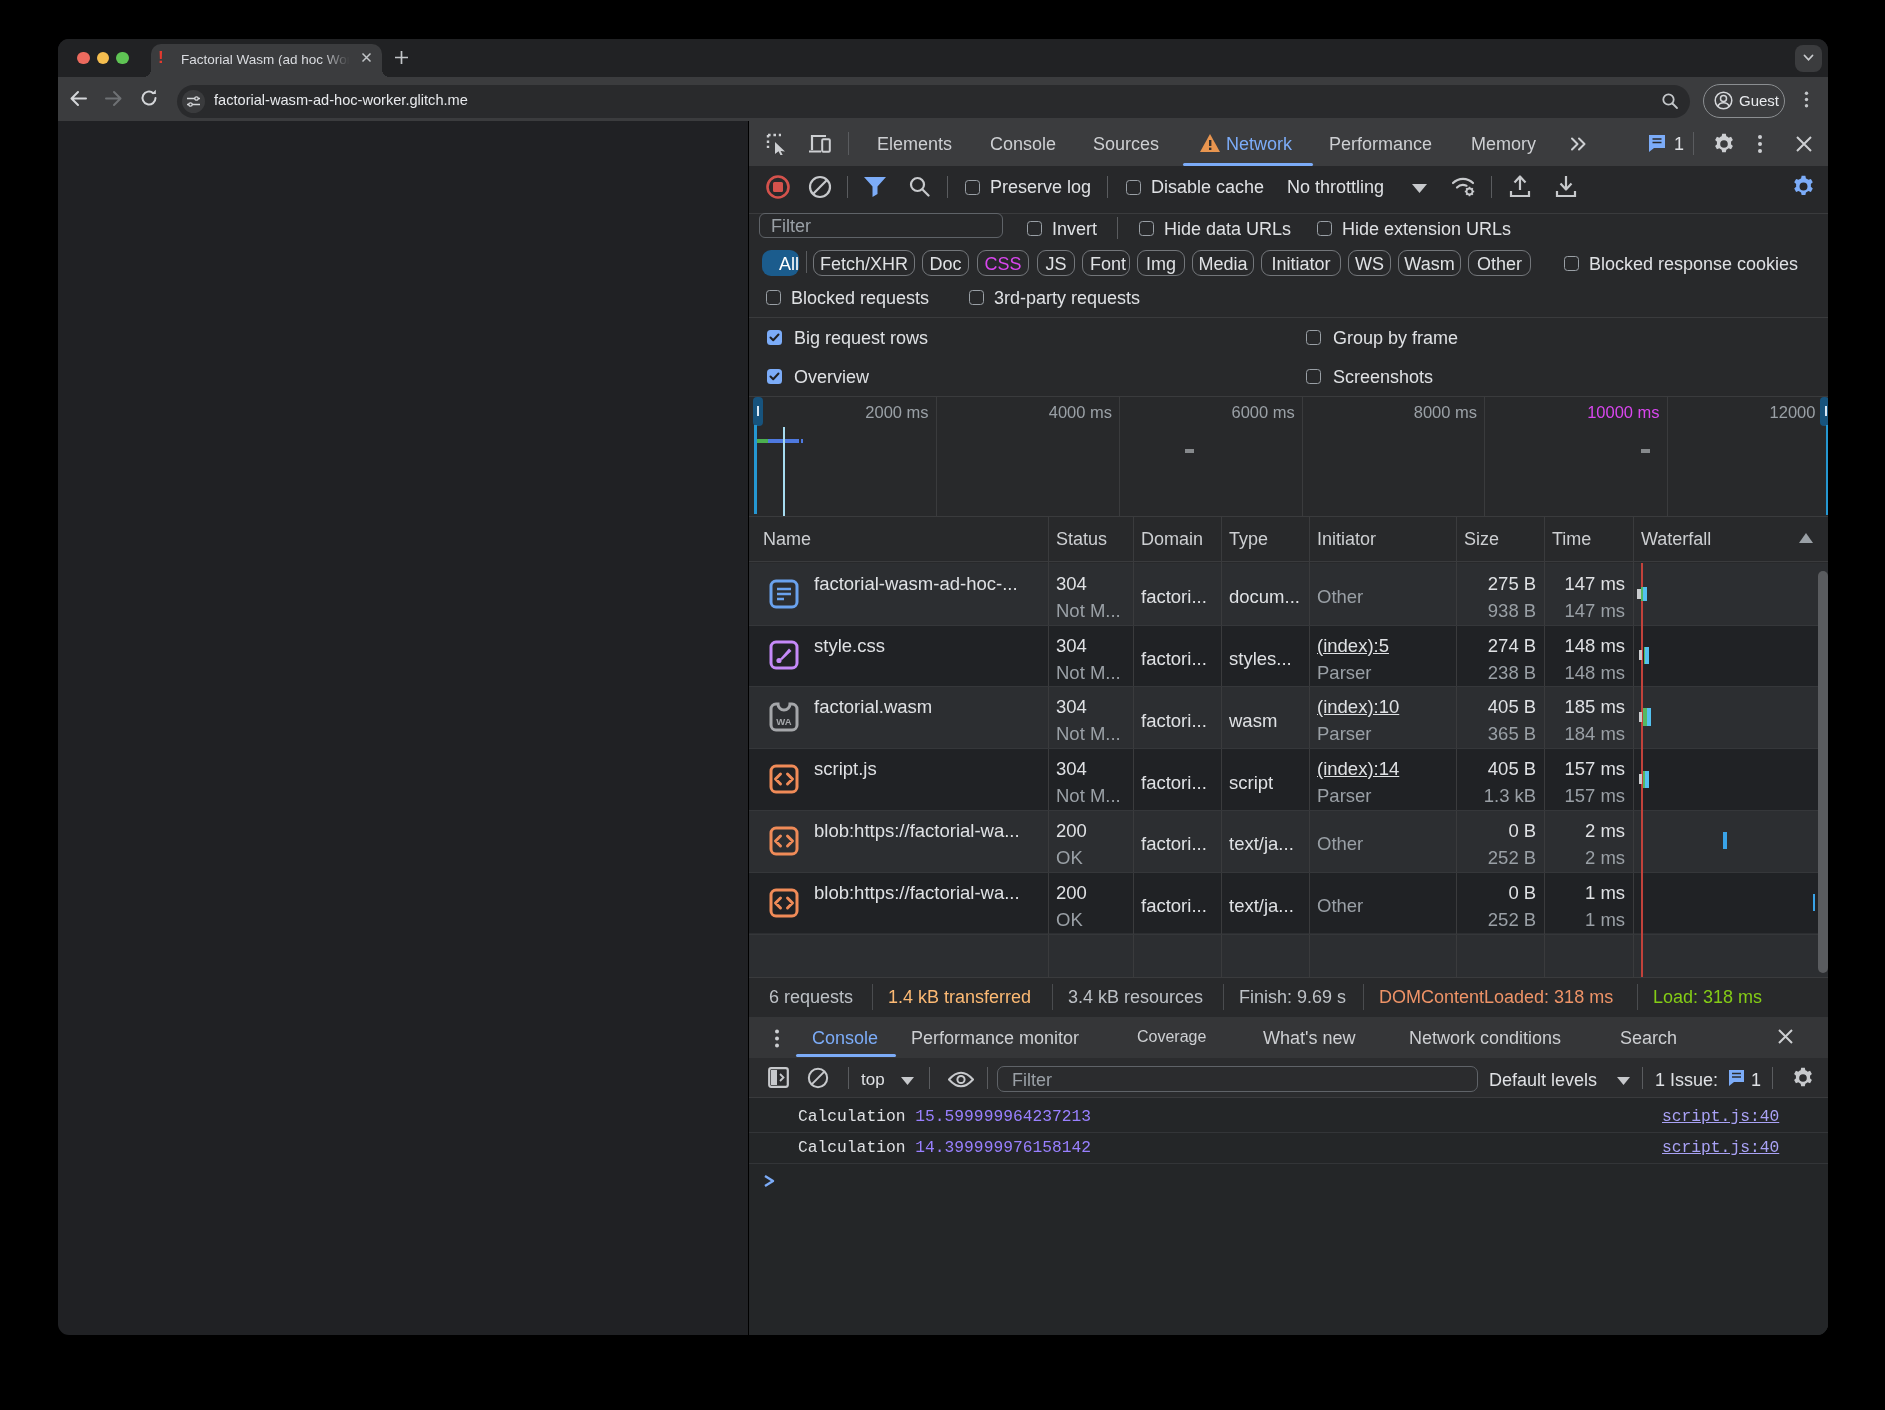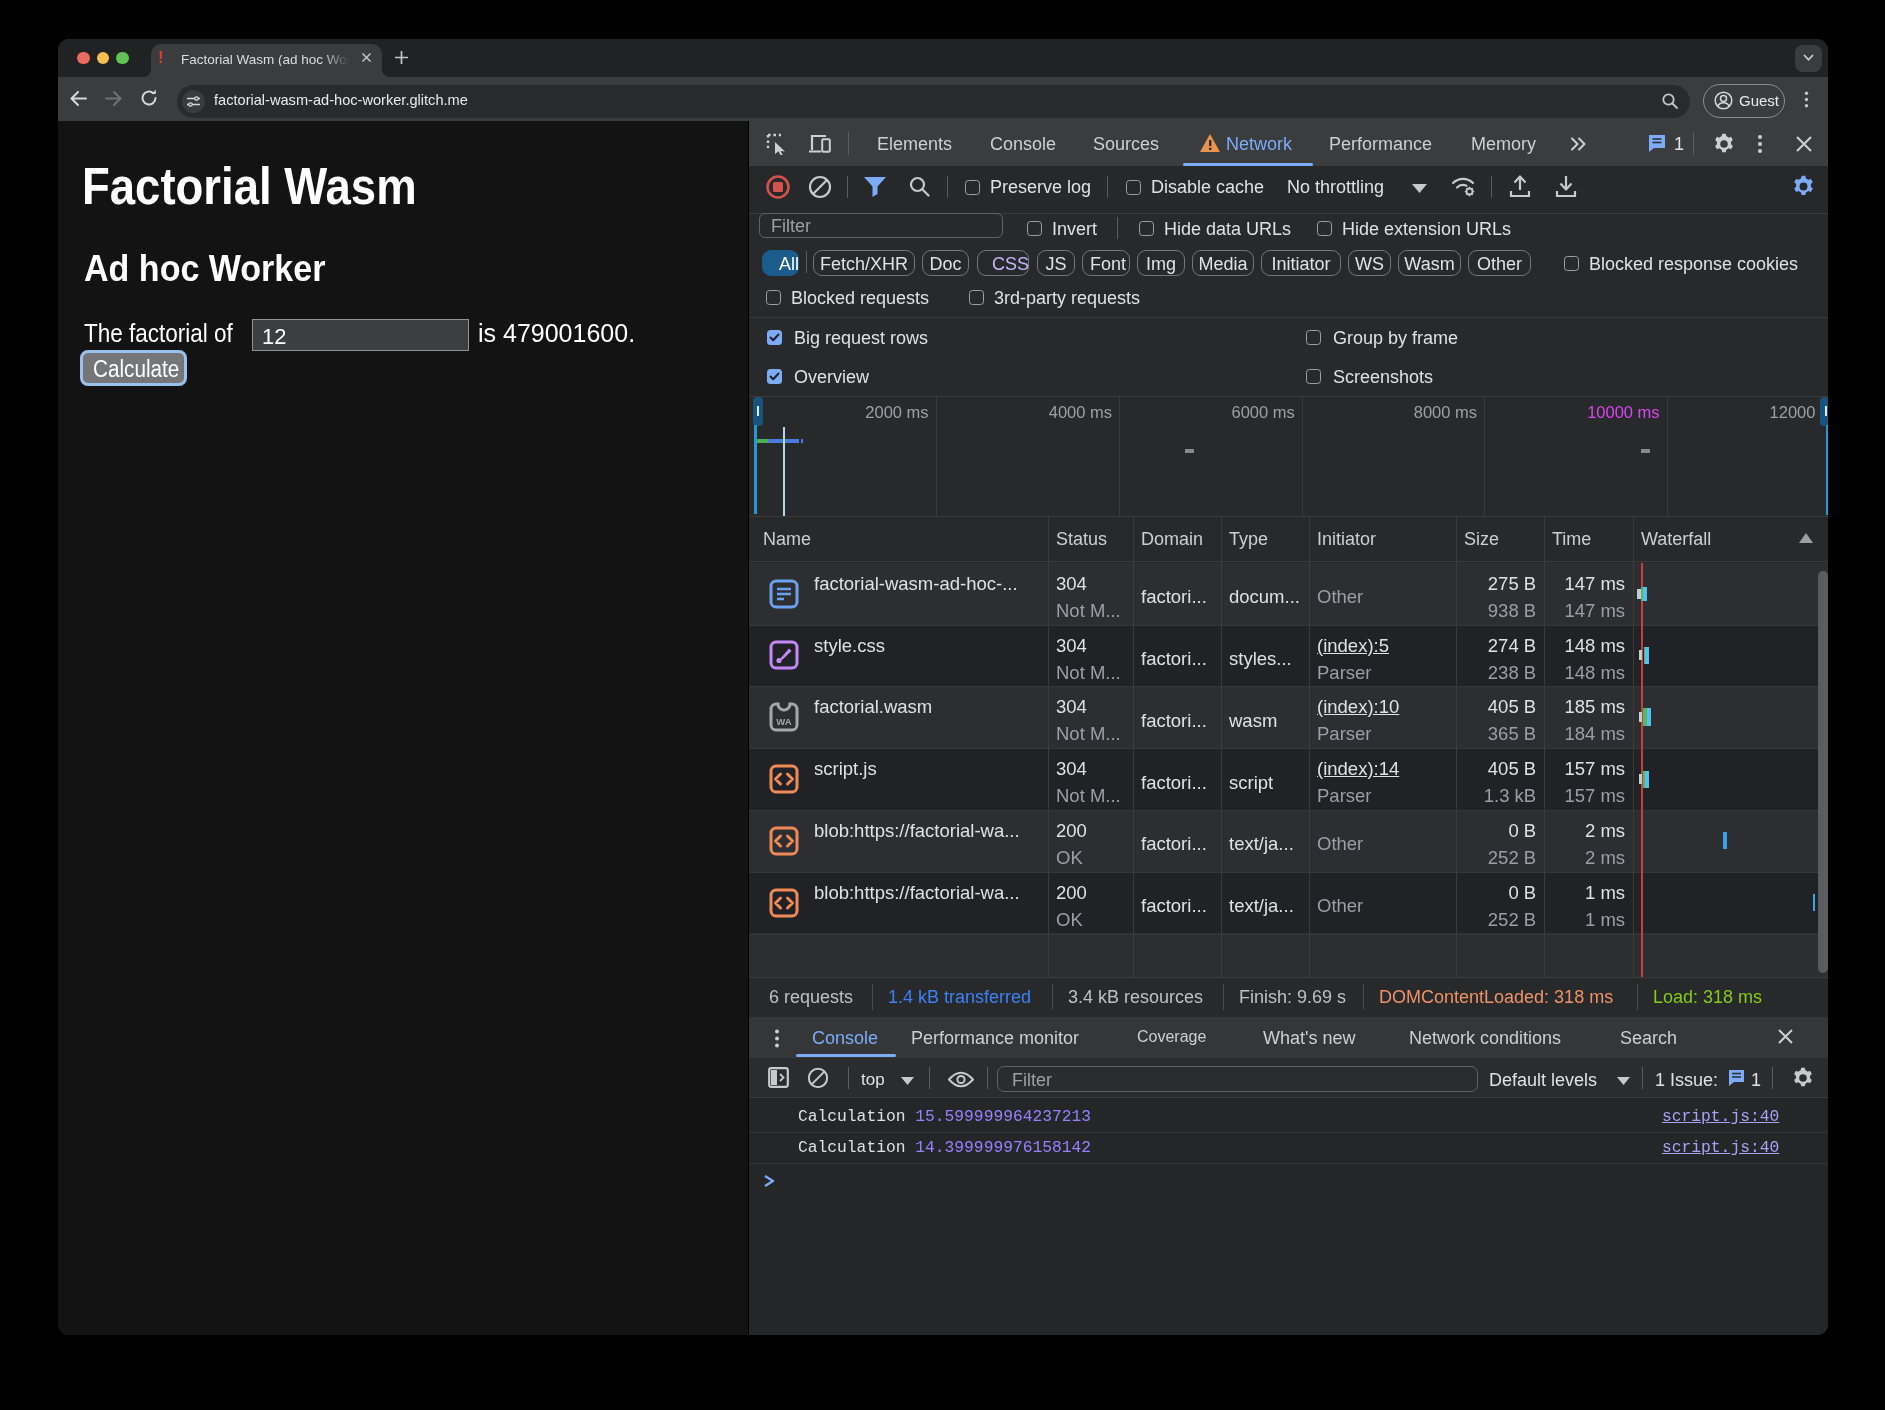--- a/index.html
+++ b/index.html
@@ -63,30 +63,20 @@
         <circle cx="9.5" cy="7.4" r="3" stroke="#D4D6D9" stroke-width="1.5" fill="none"></circle>
         <path d="M3.6 15.5 a6.5 6.5 0 0 1 11.8 0" stroke="#D4D6D9" stroke-width="1.5" fill="none"></path>
       </svg>
 <div class="a txt" style="left:1681px;top:15.5px;font-size:15px;color:#E8EAED">Guest</div>
 <svg class="a" style="left:1746px;top:14px" width="5" height="17" viewBox="0 0 5 17">
         <circle cx="2.5" cy="2.2" r="1.7" fill="#C3C6C9"></circle>
         <circle cx="2.5" cy="8.5" r="1.7" fill="#C3C6C9"></circle>
         <circle cx="2.5" cy="14.8" r="1.7" fill="#C3C6C9"></circle>
       </svg>
 </div>
-<div class="page">
-<div class="a txt" style="left:24px;top:39px;font-size:52px;font-weight:700;color:#FFF;transform:scaleX(0.875);transform-origin:0 0">Factorial Wasm</div>
-<div class="a txt" style="left:26px;top:129px;font-size:37px;font-weight:700;color:#FFF;transform:scaleX(0.92);transform-origin:0 0">Ad hoc Worker</div>
-<div class="a txt" style="left:26px;top:200px;font-size:25px;color:#FFF;transform:scaleX(0.9);transform-origin:0 0">The factorial of</div>
-<div class="a" style="left:194px;top:198px;width:217px;height:32px;background:#3D3E40;border:1.5px solid #909396"></div>
-<div class="a txt" style="left:204px;top:205px;font-size:22px;color:#FFF">12</div>
-<div class="a txt" style="left:420px;top:200px;font-size:25px;color:#FFF">is 479001600.</div>
-<div class="a" style="left:22px;top:229px;width:107px;height:36px;border-radius:8px;border:3.5px solid #99C3EE;background:#757678"></div>
-<div class="a txt" style="left:35px;top:237px;font-size:23px;color:#FFF;transform:scaleX(0.9);transform-origin:0 0">Calculate</div>
-</div>
 <div class="dt">
 <div class="a" style="left:0;top:0;width:1080px;height:45px;background:#3B3C3E"></div>
 <svg class="a" style="left:17px;top:12px" width="22" height="22" viewBox="0 0 22 22">
         <path d="M2 2 H15 M2 2 V15" stroke="#CDCFD2" stroke-width="2.4" stroke-dasharray="2.6 2.8"></path>
         <path d="M9 9 L19 18.5 L14.6 17.9 L16.7 21.9 L14.4 22 L12.6 18.2 L9 21 Z" fill="#CDCFD2"></path>
       </svg>
 <svg class="a" style="left:60px;top:13px" width="24" height="20" viewBox="0 0 24 20">
         <path d="M3 16 V2 H17" stroke="#CDCFD2" stroke-width="2.2" fill="none"></path>
         <path d="M0 17.5 H12" stroke="#CDCFD2" stroke-width="2.2"></path>
         <rect x="13.2" y="5.2" width="7.6" height="12.6" rx="1" stroke="#CDCFD2" stroke-width="2" fill="none"></rect>
@@ -180,21 +170,21 @@
 <div class="a" style="left:568px;top:100px;width:15px;height:15px;border-radius:3.5px;border:1.5px solid #9AA0A6"></div>
 <div class="a txt" style="left:593px;top:99px;font-size:18px;color:#DFE1E4;font-weight:400;">Hide extension URLs</div>
 <div class="a" style="left:0;top:128px;width:1080px;height:34px;background:#28292B"></div>
 <div class="a" style="left:13px;top:129px;width:37px;height:26px;border-radius:9px;background:#1B5C8D"></div>
 <div class="a txt" style="left:13px;top:133.5px;width:37px;text-align:right;font-size:18px;font-weight:500;color:#FFF">All</div>
 <div class="a" style="left:64px;top:129px;width:102px;height:26px;border-radius:9px;border:1px solid #73767A"></div>
 <div class="a txt" style="left:64px;top:133.5px;width:102px;text-align:center;font-size:18px;font-weight:500;color:#DFE1E4">Fetch/XHR</div>
 <div class="a" style="left:173px;top:129px;width:47px;height:26px;border-radius:9px;border:1px solid #73767A"></div>
 <div class="a txt" style="left:173px;top:133.5px;width:47px;text-align:center;font-size:18px;font-weight:500;color:#DFE1E4">Doc</div>
 <div class="a" style="left:228px;top:129px;width:52px;height:26px;border-radius:9px;border:1px solid #73767A"></div>
-<div class="a txt" style="left:228px;top:133.5px;width:52px;text-align:right;font-size:18px;font-weight:500;color:#c4b5fd">CSS</div>
+<div class="a txt" style="left:228px;top:133.5px;width:52px;text-align:center;font-size:18px;font-weight:500;color:#d946ef">CSS</div>
 <div class="a" style="left:288px;top:129px;width:38px;height:26px;border-radius:9px;border:1px solid #73767A"></div>
 <div class="a txt" style="left:288px;top:133.5px;width:38px;text-align:center;font-size:18px;font-weight:500;color:#DFE1E4">JS</div>
 <div class="a" style="left:333px;top:129px;width:48px;height:26px;border-radius:9px;border:1px solid #73767A"></div>
 <div class="a txt" style="left:333px;top:133.5px;width:52px;text-align:center;font-size:18px;font-weight:500;color:#DFE1E4">Font</div>
 <div class="a" style="left:388px;top:129px;width:48px;height:26px;border-radius:9px;border:1px solid #73767A"></div>
 <div class="a txt" style="left:388px;top:133.5px;width:48px;text-align:center;font-size:18px;font-weight:500;color:#DFE1E4">Img</div>
 <div class="a" style="left:443px;top:129px;width:62px;height:26px;border-radius:9px;border:1px solid #73767A"></div>
 <div class="a txt" style="left:443px;top:133.5px;width:62px;text-align:center;font-size:18px;font-weight:500;color:#DFE1E4">Media</div>
 <div class="a" style="left:512px;top:129px;width:80px;height:26px;border-radius:9px;border:1px solid #73767A"></div>
 <div class="a txt" style="left:512px;top:133.5px;width:80px;text-align:center;font-size:18px;font-weight:500;color:#DFE1E4">Initiator</div>
@@ -380,21 +370,21 @@
 <div class="a" style="left:894.3px;top:587.2px;width:4.7px;height:18px;background:#54B964"></div>
 <div class="a" style="left:897.9px;top:587.2px;width:3.8px;height:18px;background:#53C1F0"></div>
 <div class="a" style="left:889.7px;top:653.0px;width:3.3px;height:10px;background:#C9CBCE"></div>
 <div class="a" style="left:894.3px;top:649.5px;width:3.6px;height:17px;background:#54B964"></div>
 <div class="a" style="left:896.3px;top:649.5px;width:4.1px;height:17px;background:#53C1F0"></div>
 <div class="a" style="left:973.6px;top:711.3px;width:4.1px;height:17px;background:#39A3E8"></div>
 <div class="a" style="left:1063.7px;top:773.1px;width:2.8px;height:17px;background:#39A3E8"></div>
 <div class="a" style="left:1069px;top:450px;width:10px;height:402px;border-radius:5px;background:#5A5C5F"></div>
 <div class="a" style="left:0;top:856px;width:1080px;height:40px;background:#28292B;border-top:1px solid #3A3B3D"></div>
 <div class="a txt" style="left:20px;top:867px;font-size:18px;color:#BDC1C6;font-weight:400;">6 requests</div>
-<div class="a txt" style="left:139px;top:867px;font-size:18px;color:#3b82f6;font-weight:400;">1.4 kB transferred</div>
+<div class="a txt" style="left:139px;top:867px;font-size:18px;color:#fdba74;font-weight:400;">1.4 kB transferred</div>
 <div class="a txt" style="left:319px;top:867px;font-size:18px;color:#BDC1C6;font-weight:400;">3.4 kB resources</div>
 <div class="a txt" style="left:490px;top:867px;font-size:18px;color:#BDC1C6;font-weight:400;">Finish: 9.69 s</div>
 <div class="a txt" style="left:630px;top:867px;font-size:18px;color:#EE9367;font-weight:400;">DOMContentLoaded: 318 ms</div>
 <div class="a txt" style="left:904px;top:867px;font-size:18px;color:#84cc16;font-weight:400;">Load: 318 ms</div>
 <div class="a" style="left:123px;top:863px;width:1px;height:26px;background:#4A4C4F"></div>
 <div class="a" style="left:303px;top:863px;width:1px;height:26px;background:#4A4C4F"></div>
 <div class="a" style="left:474px;top:863px;width:1px;height:26px;background:#4A4C4F"></div>
 <div class="a" style="left:614px;top:863px;width:1px;height:26px;background:#4A4C4F"></div>
 <div class="a" style="left:888px;top:863px;width:1px;height:26px;background:#4A4C4F"></div>
 <div class="a" style="left:0;top:896px;width:1080px;height:41px;background:#353638"></div>

